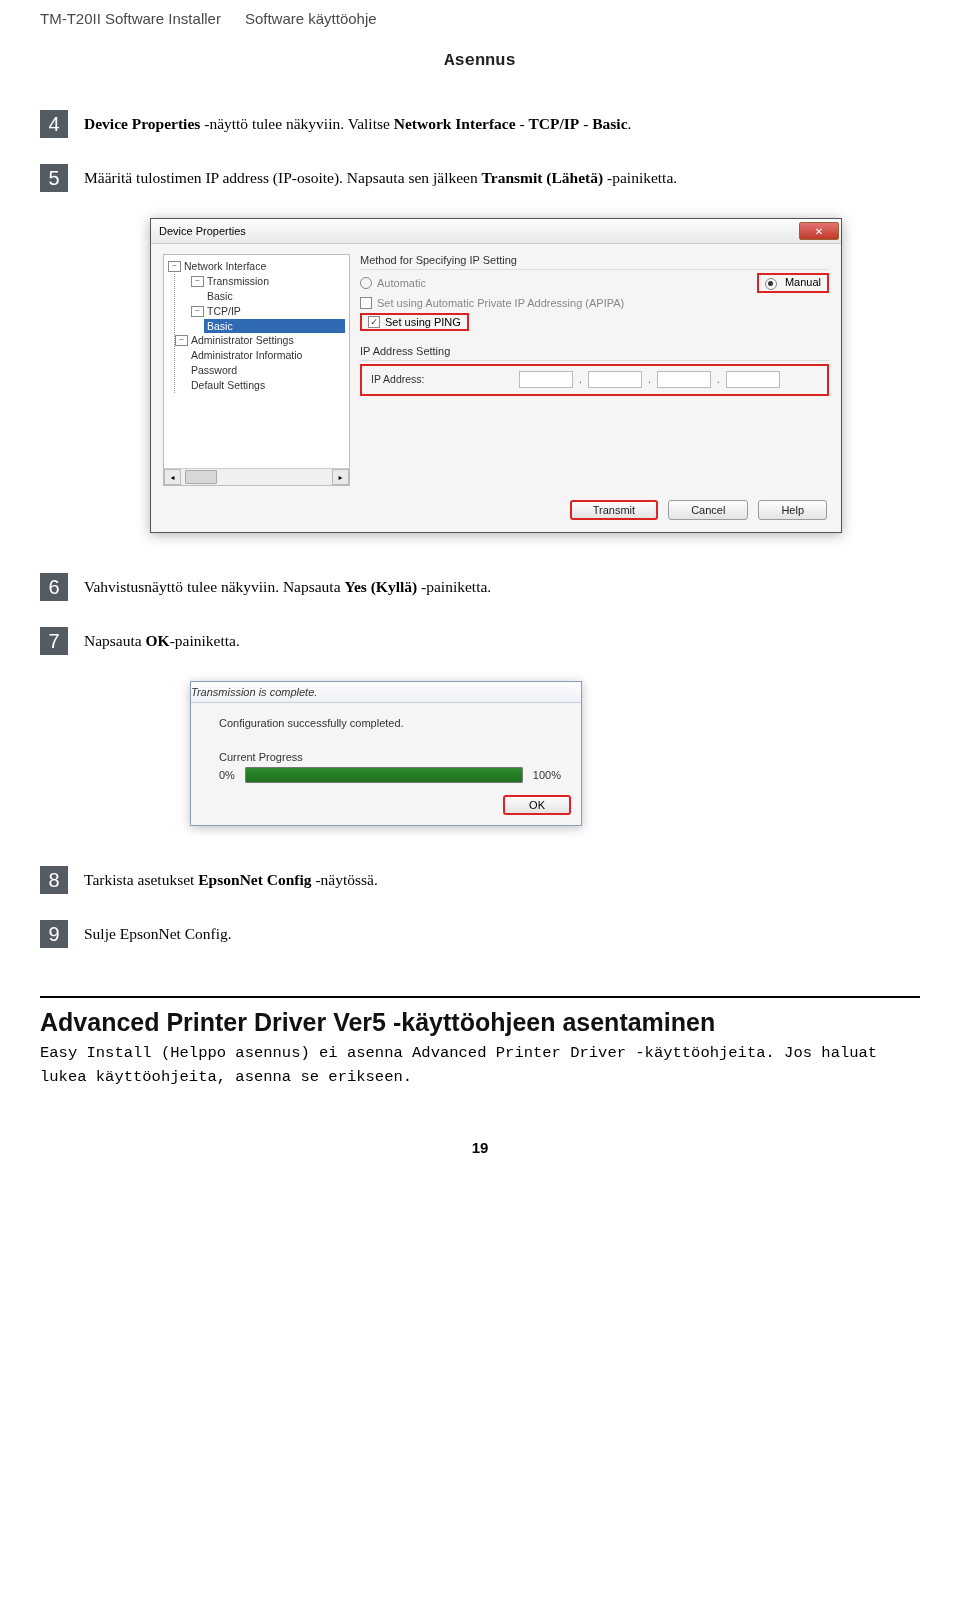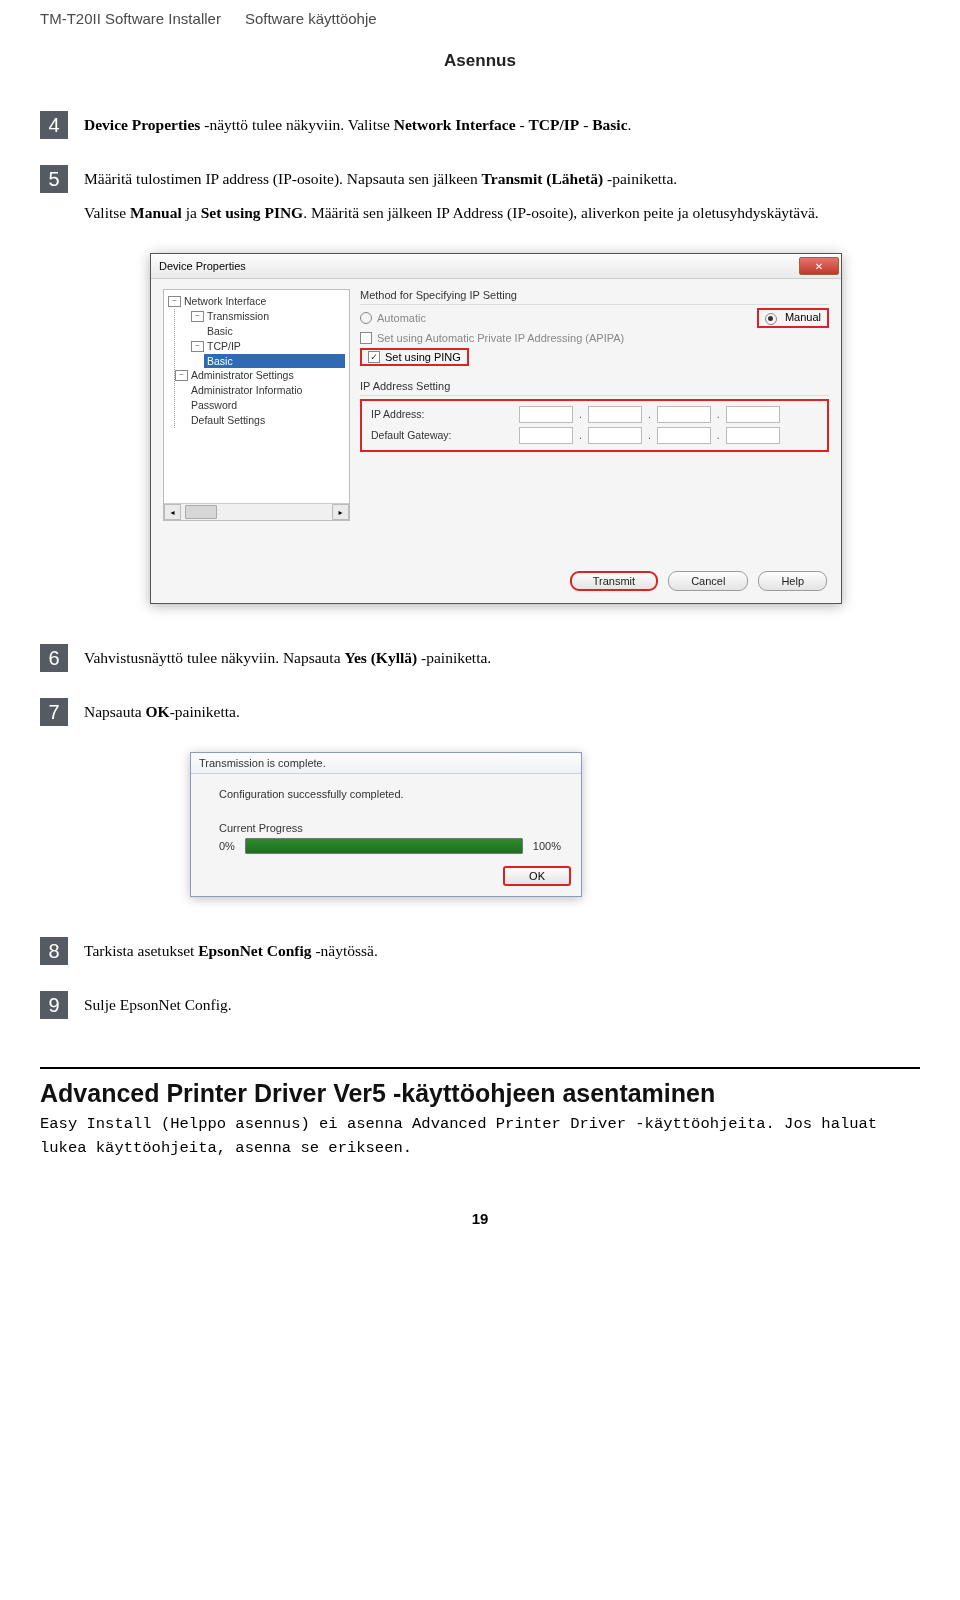--- a/index.html
+++ b/index.html
@@ -14,21 +14,21 @@
     padding: 10px 40px 30px 40px;
   }
   .top-header {
     font-family: 'Segoe UI', Arial, sans-serif;
     font-size: 15px;
     color: #4a4a4a;
     margin-bottom: 24px;
   }
   .top-header .sep { display:inline-block; width:24px; }
   .section-title {
-    font-family: Liberation Sans, sans-serif;
+    font-family: Liberation Mono, monospace;
     font-weight: bold;
     text-align: center;
     font-size: 17px;
     color: #222;
     margin-bottom: 40px;
   }
   .step {
     display: flex;
     align-items: flex-start;
     margin-bottom: 18px;
@@ -118,38 +118,39 @@
   .second-group { margin-top: 14px; }
   .ip-table { width: 100%; border-collapse: collapse; }
   .ip-table td { padding: 2px 4px; font-size:10.5px; }
   .ip-table .label { width: 140px; color:#333;}
   .ip-input { display:inline-flex; align-items:center; background:#fff; border:1px solid #bbb; height:15px; padding:0 3px; width:46px; justify-content:center; color:#666;}
   .ip-cell { display:flex; gap:6px; align-items:center; }
   .ip-dot { color:#555; }
   .ip-setting-box { border:2px solid #d22; padding:3px 5px 4px 5px; }
   .hr { border:none; border-top:1px solid #ddd; margin:3px 0;}
   .dialog-footer { display:flex; justify-content:flex-end; gap:10px; padding: 8px 14px 12px 0;}
-  .win-btn { background:linear-gradient(#fdfdfd,#e4e4e4); border:1px solid #9c9c9c; border-radius:9px; padding:3px 22px; font-size:11px; color:#222;margin-top:36px;}
+  .win-btn { background:linear-gradient(#fdfdfd,#e4e4e4); border:1px solid #9c9c9c; border-radius:3px; padding:3px 22px; font-size:11px; color:#222;}
   .win-btn.hl { border:2px solid #d22; padding:2px 21px;}
 
   
   .trans-dialog {
     width: 390px;
     border: 1px solid #8a9bbd;
     background: #f5f5f5;
     font-family: 'Segoe UI', Tahoma, Arial, sans-serif;
     font-size: 11px;
     box-shadow: 0 2px 10px rgba(0,0,0,.25);
     margin-left:40px;
   }
   .trans-title {
     background: linear-gradient(#fdfdfd,#eef1f6);
-    padding: 4px 8px;
+    padding: 4px 0;
     border-bottom:1px solid #c8d0de;
     color:#333;
+    font-style:italic;
   }
   .trans-body { padding: 14px 20px 6px 28px; color:#333; }
   .progress-row { display:flex; align-items:center; gap:10px; margin-top:4px; }
   .progress-bar { flex:1; height:14px; background: linear-gradient(#2e8b2e,#1f6f1f); border:1px solid #777; border-radius:1px; }
   .trans-footer { display:flex; justify-content:flex-end; padding: 6px 10px 10px 0;}
   .ok-btn { background:linear-gradient(#fdfdfd,#e4e4e4); border:2px solid #d22; border-radius:3px; padding:2px 24px; font-size:11px;}
 
   .h2 {
     font-family: 'Segoe UI', Arial, sans-serif;
     font-weight: bold;
@@ -188,21 +189,20 @@
     <div class="step-num">4</div>
     <div class="step-body">
         <p><b>Device Properties</b> -näyttö tulee näkyviin. Valitse <b>Network Interface</b> - <b>TCP/IP</b> - <b>Basic</b>.</p>
       </div>
   </div>
 
   <div class="step">
     <div class="step-num">5</div>
     <div class="step-body">
       <p>Määritä tulostimen IP address (IP-osoite). Napsauta sen jälkeen <b>Transmit (Lähetä)</b> -painiketta.</p>
-      <p>Valitse <b>Manual</b> ja <b>Set using PING</b>. Määritä sen jälkeen IP Address (IP-osoite), aliverkon peite ja oletusyhdyskäytävä.</p>
     </div>
   </div>
 
   <div class="screenshot-wrap">
     <div class="win-dialog">
       <div class="titlebar">
         <span>Device Properties</span>
         <div class="titlebar-buttons">
           <div class="titlebar-close">✕</div>
         </div>
@@ -286,34 +286,20 @@
                     <span class="ip-input"></span>
                           <span class="ip-dot">.</span>
                     <span class="ip-input"></span>
                           <span class="ip-dot">.</span>
                     <span class="ip-input"></span>
                           <span class="ip-dot">.</span>
                     <span class="ip-input"></span>
                   </div>
                       </td>
                 </tr>
-                <tr>
-                  <td class="label">Default Gateway:</td>
-                  <td>
-                        <div class="ip-cell">
-                    <span class="ip-input"></span>
-                          <span class="ip-dot">.</span>
-                    <span class="ip-input"></span>
-                          <span class="ip-dot">.</span>
-                    <span class="ip-input"></span>
-                          <span class="ip-dot">.</span>
-                    <span class="ip-input"></span>
-                  </div>
-                      </td>
-                </tr>
               </tbody>
                 </table>
             </div>
           </div>
         </div>
       </div>
       <div class="dialog-footer">
         <div class="win-btn hl">Transmit</div>
         <div class="win-btn">Cancel</div>
         <div class="win-btn">Help</div>

